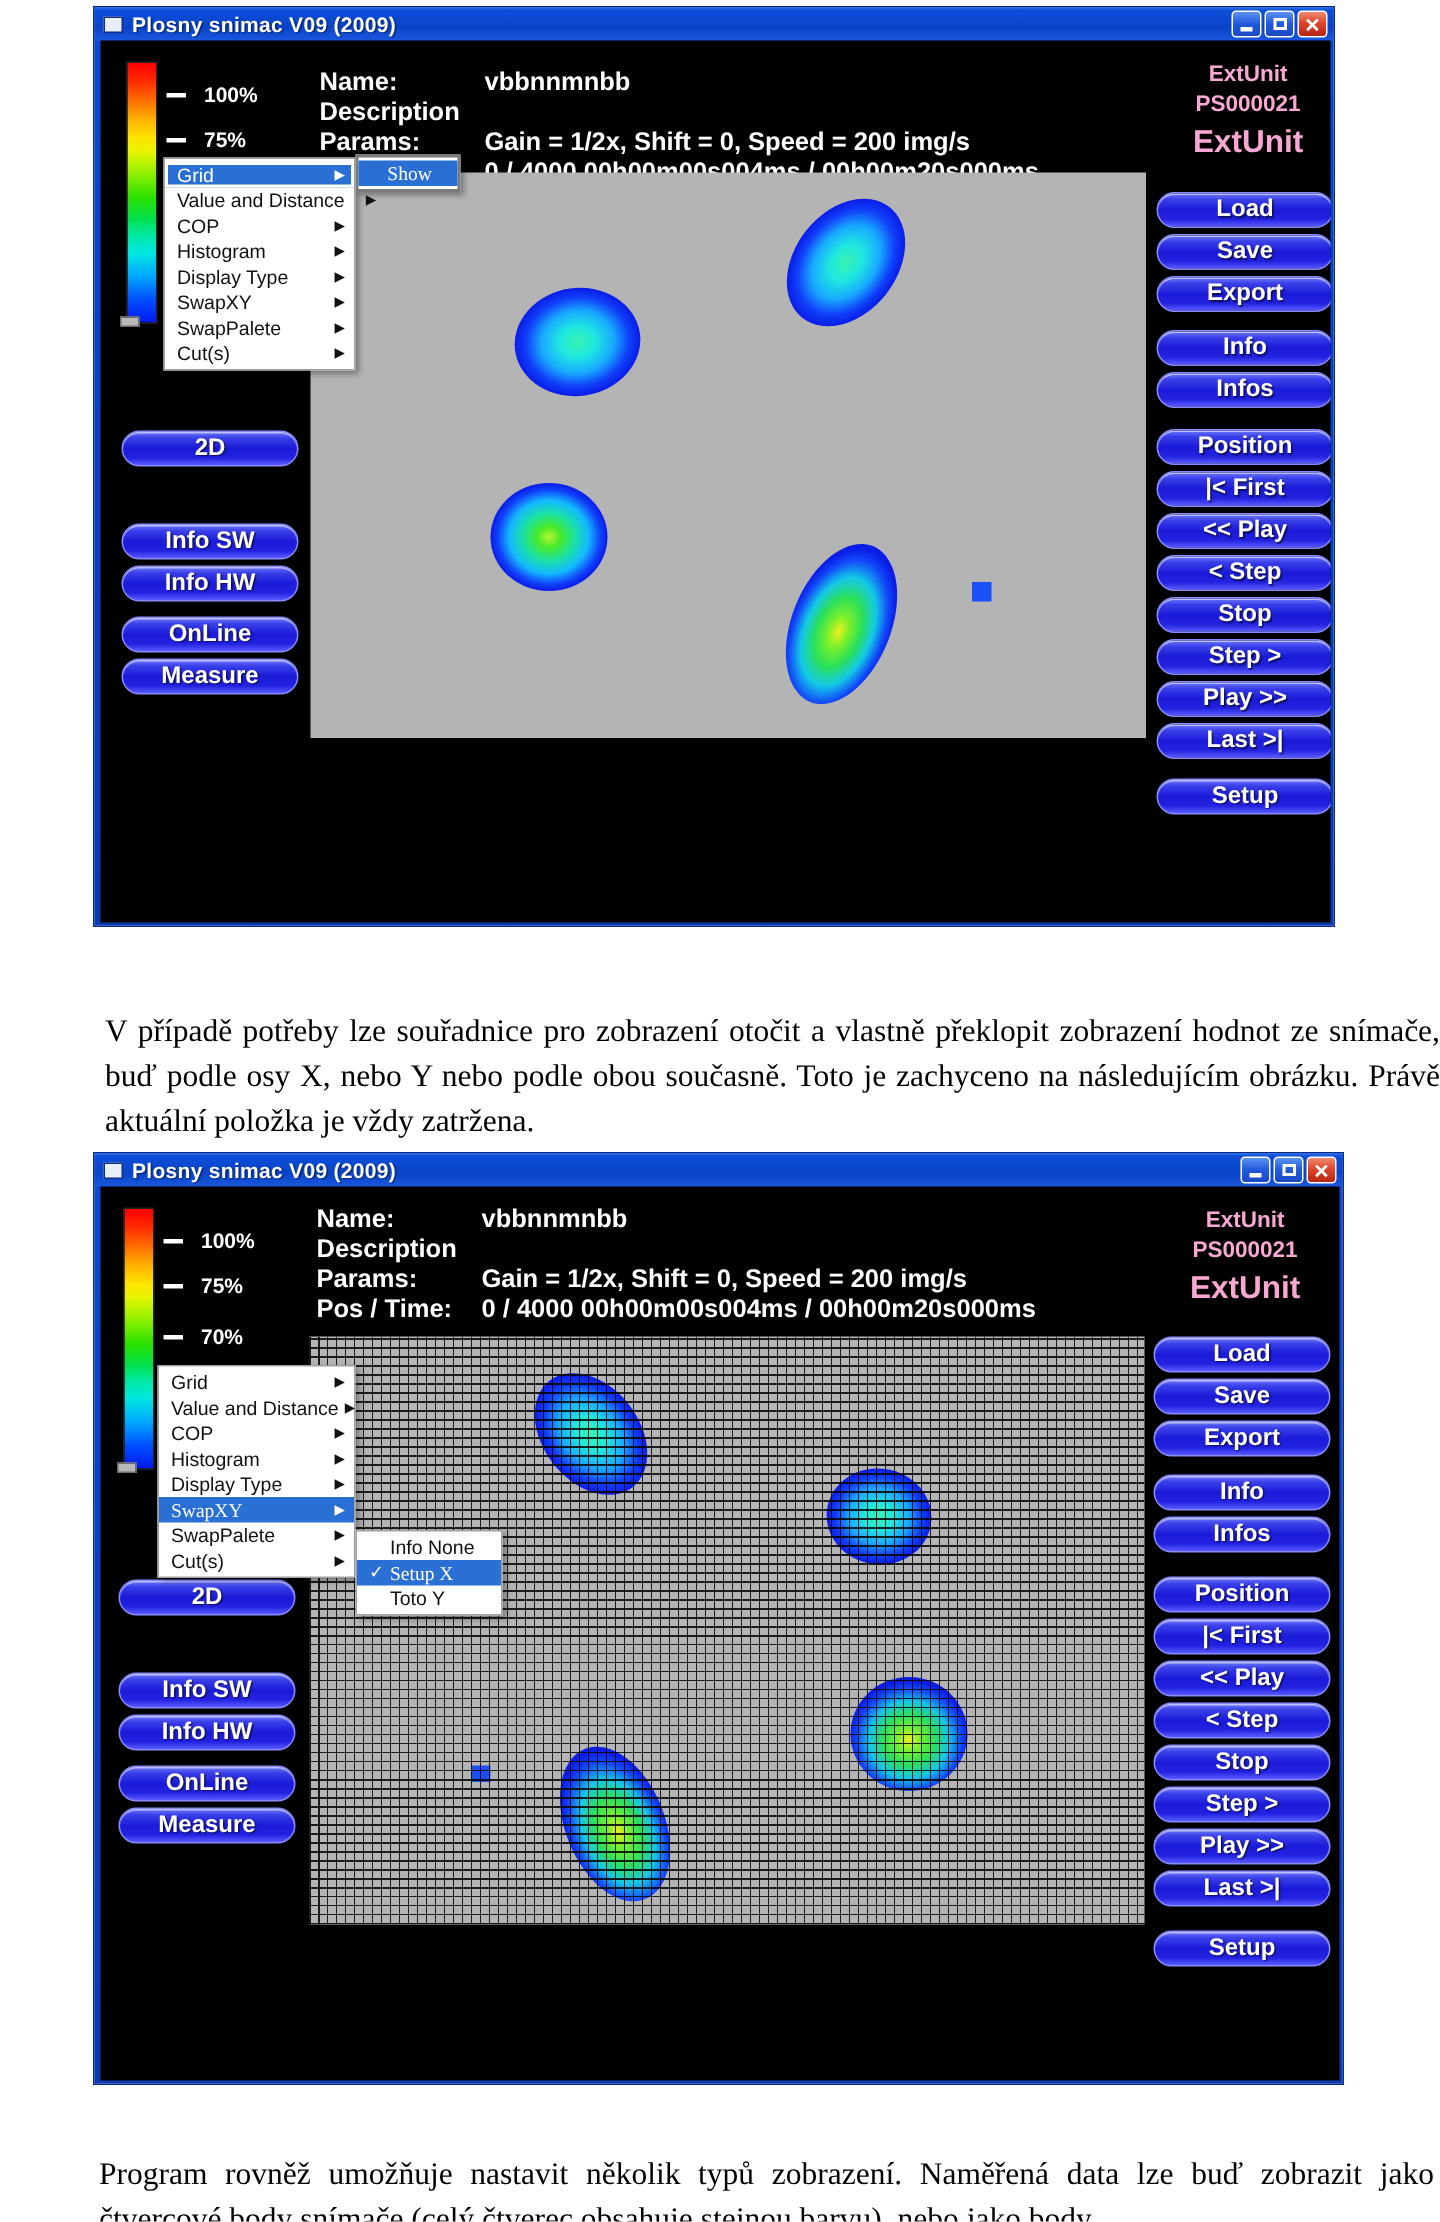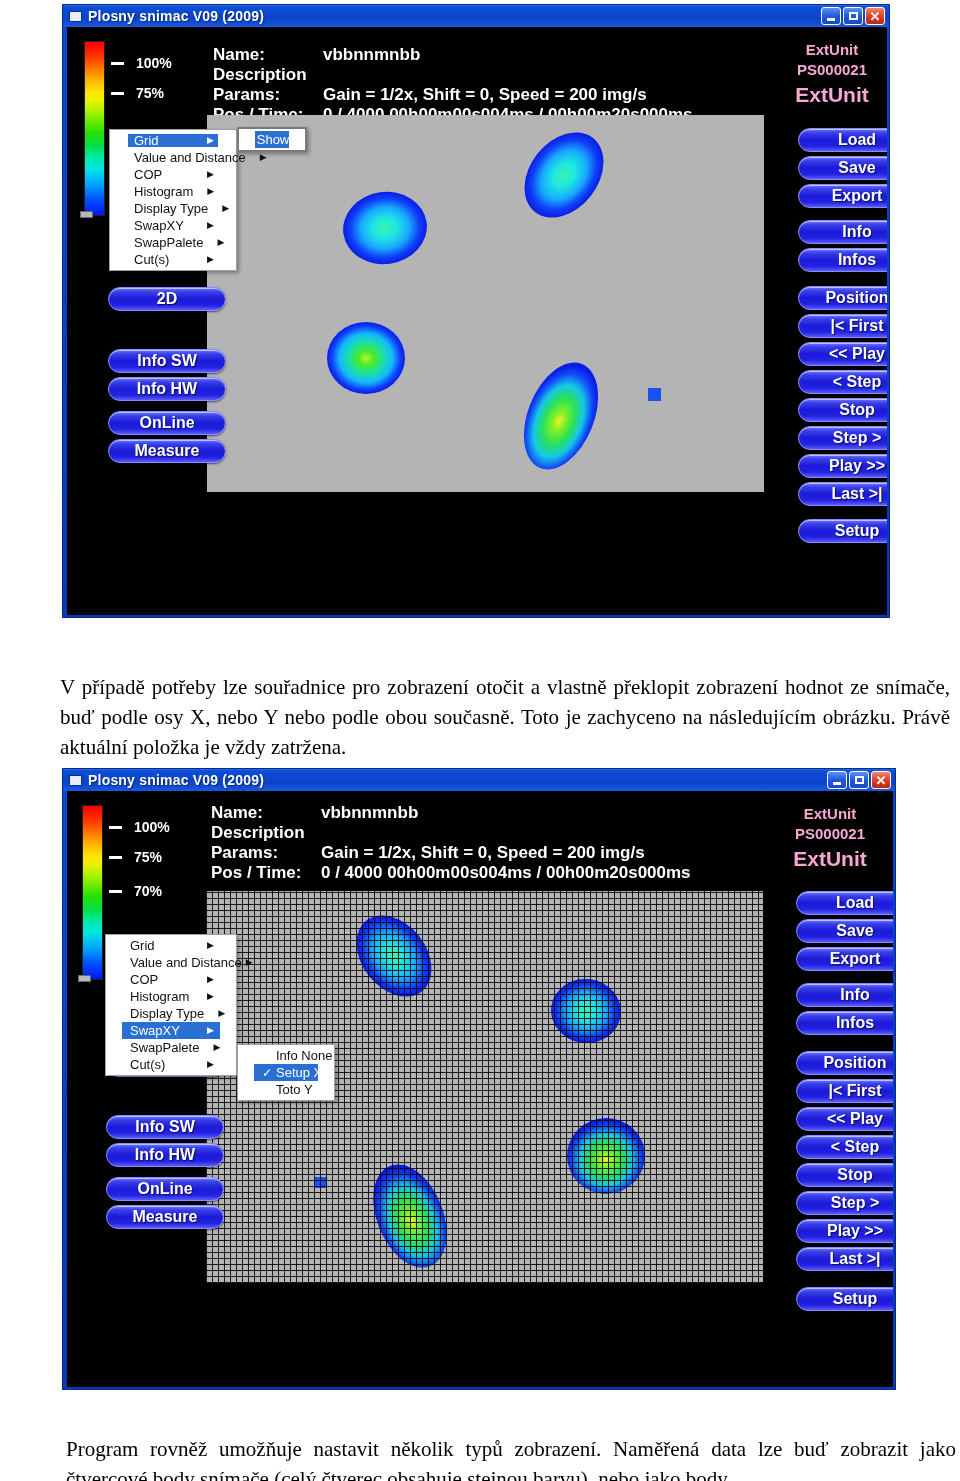--- a/index.html
+++ b/index.html
@@ -132,21 +132,20 @@
     box-shadow:inset 0 1px 0 rgba(255,255,255,.55), 0 1px 2px rgba(0,0,0,.6);
     color:#ffffff;
     font-size:16px;
     font-weight:bold;
     display:flex;align-items:center;justify-content:center;
     text-shadow:1px 1px 1px rgba(0,0,0,.6);
     font-family:"Liberation Sans", sans-serif;
     cursor:pointer;
     overflow:hidden;
     white-space:nowrap;
-    margin-left:27px;
   }
 
   
   .display {
     position:absolute;
     background:#b4b4b4;
     overflow:hidden;
   }
   .display.gridded::after {
     content:"";
@@ -156,42 +155,41 @@
       repeating-linear-gradient(90deg, rgba(0,0,0,.85) 0 1px, transparent 1px 6px);
     pointer-events:none;
   }
 
   
   .menu {
     position:absolute;
     background:#ffffff;
     border:1px solid #a0a0a0;
     box-shadow:2px 2px 4px rgba(0,0,0,.35);
-    padding:2px 16px;
+    padding:2px 0;
     font-size:13px;
     color:#111;
     font-family:"Liberation Sans", sans-serif;
     z-index:40;
-    margin-top:24px;
   }
   .mi {
     height:17px;
     display:flex; align-items:center;
     padding:0 6px 0 8px;
     white-space:nowrap;
     position:relative;
     cursor:default;
   }
   .mi .mi-check { width:14px; flex:0 0 14px; font-size:12px; }
   .mi .mi-label { flex:1 1 auto; }
   .mi .mi-arrow {
     flex:0 0 auto; margin-left:14px;
     font-size:9px; line-height:1;
   }
-  .mi.sel { background:#2a6fd4; color:#ffffff; }
+  .mi.sel { background:#2a6fd4; color:#ffffff;font-family:Liberation Serif, serif; }
   .mi.sel-box {
     background:#2a6fd4; color:#ffffff;
     outline:2px solid #ffffff; outline-offset:-2px;
   }
   .menu.boxed { border:2px solid #7a7a7a; }
 
   
   .para {
     position:absolute;
     font-family:"Liberation Serif", serif;
@@ -358,21 +356,21 @@
 
     <div class="menu boxed" style="left:170px; top:76px; width:70px;">
       <div class="mi sel" style="justify-content:center;">
         <span class="mi-label" style="flex:0 0 auto;">Show</span>
       </div>
     </div>
 
   </div>
 </div>
 
-<p class="para" style="left:60px; top:652px; width:890px;">V případě potřeby lze souřadnice pro zobrazení otočit a vlastně překlopit zobrazení hodnot ze snímače, buď podle osy X, nebo Y nebo podle obou současně. Toto je zachyceno na následujícím obrázku. Právě aktuální položka je vždy zatržena.</p>
+<p class="para" style="left:70px; top:652px; width:890px;">V případě potřeby lze souřadnice pro zobrazení otočit a vlastně překlopit zobrazení hodnot ze snímače, buď podle osy X, nebo Y nebo podle obou současně. Toto je zachyceno na následujícím obrázku. Právě aktuální položka je vždy zatržena.</p>
 
 <div class="win" style="left:62px; top:768px; width:834px; height:622px;">
 
   <div class="titlebar">
     <span class="title-icon"></span>
     <span class="title-text">Plosny snimac V09 (2009)</span>
     <div class="win-btns">
       <div class="wb">
           <span class="wb-min-glyph"></span>
         </div>

